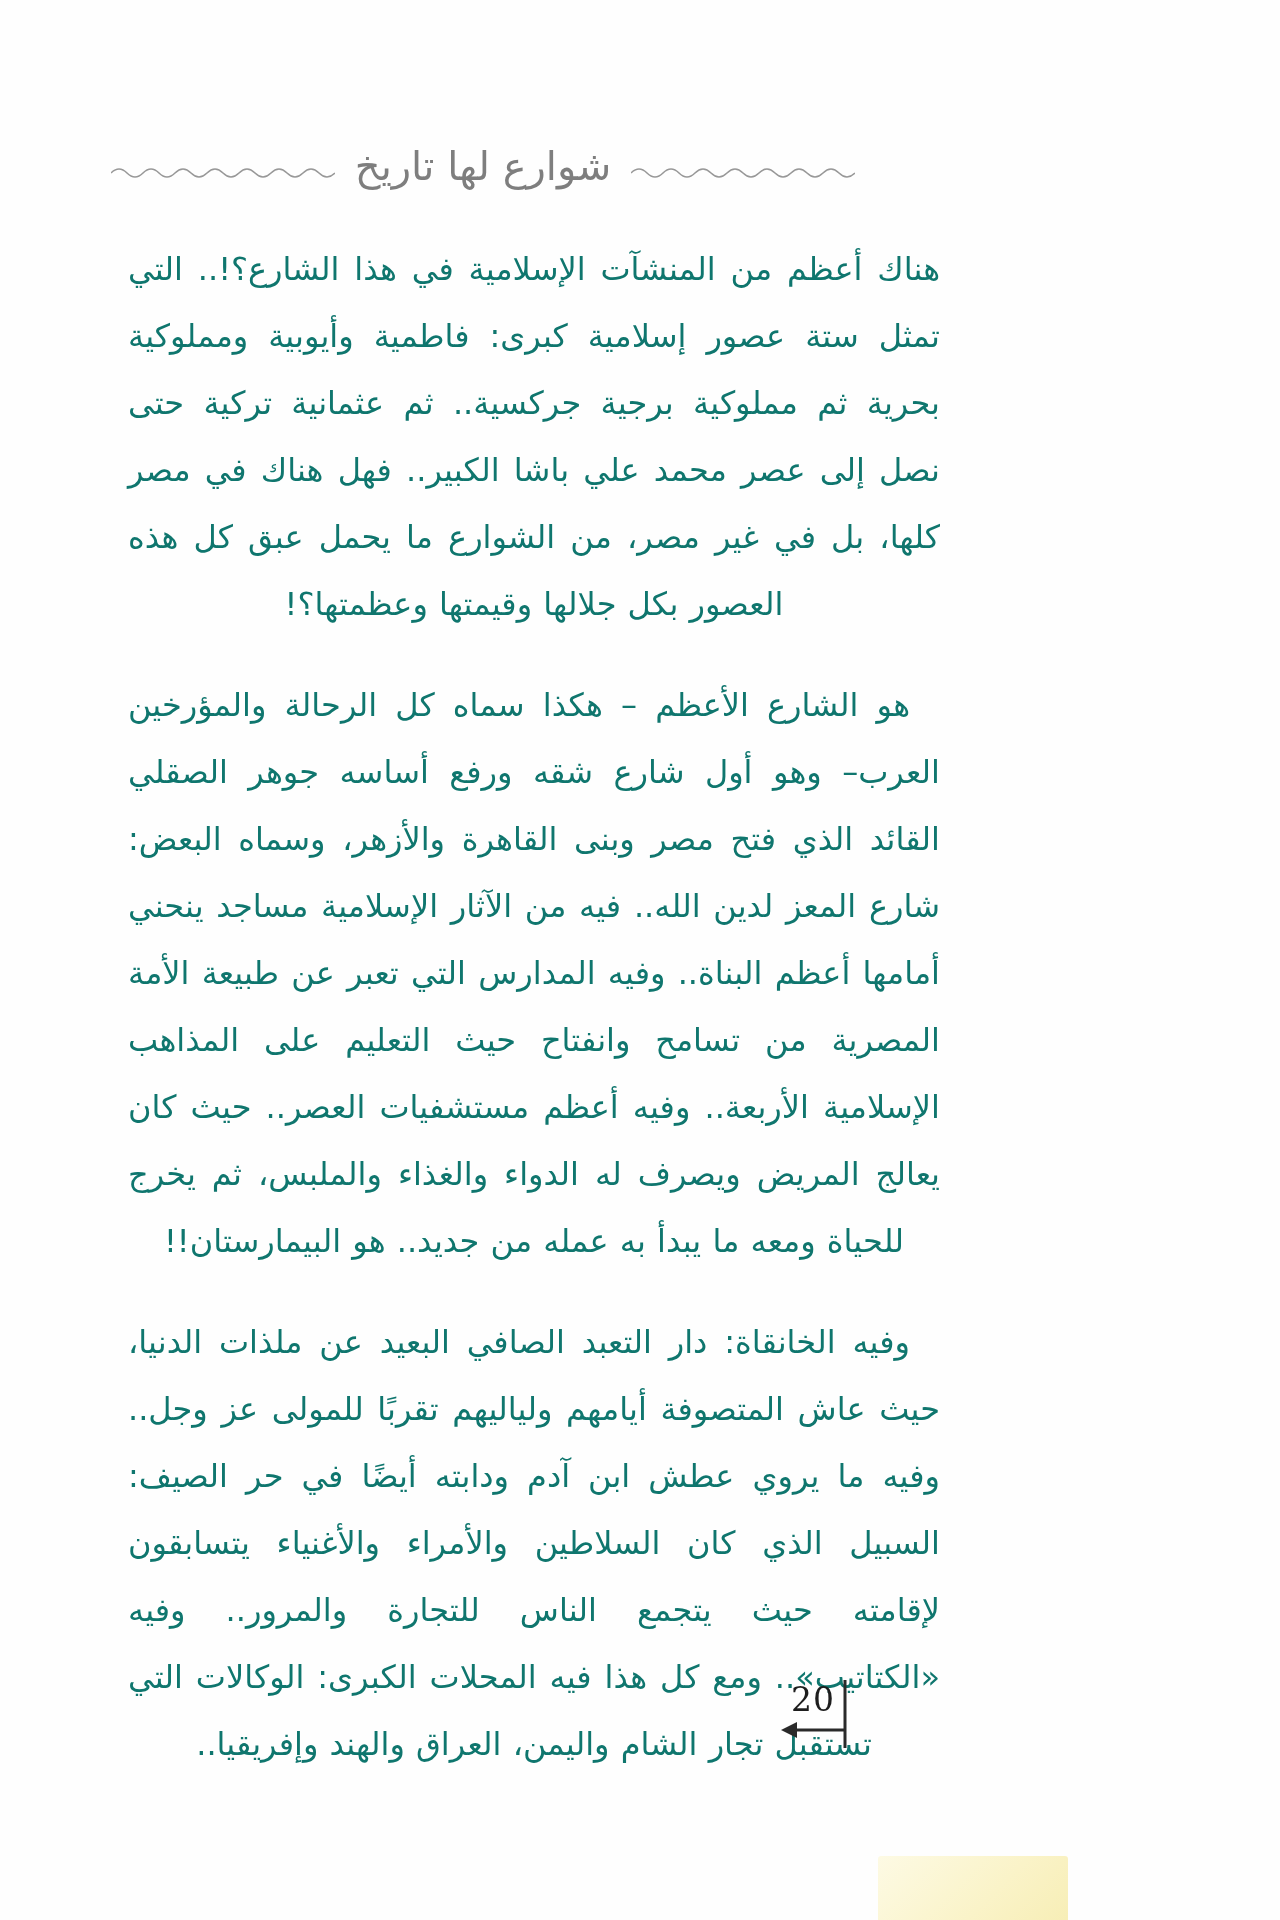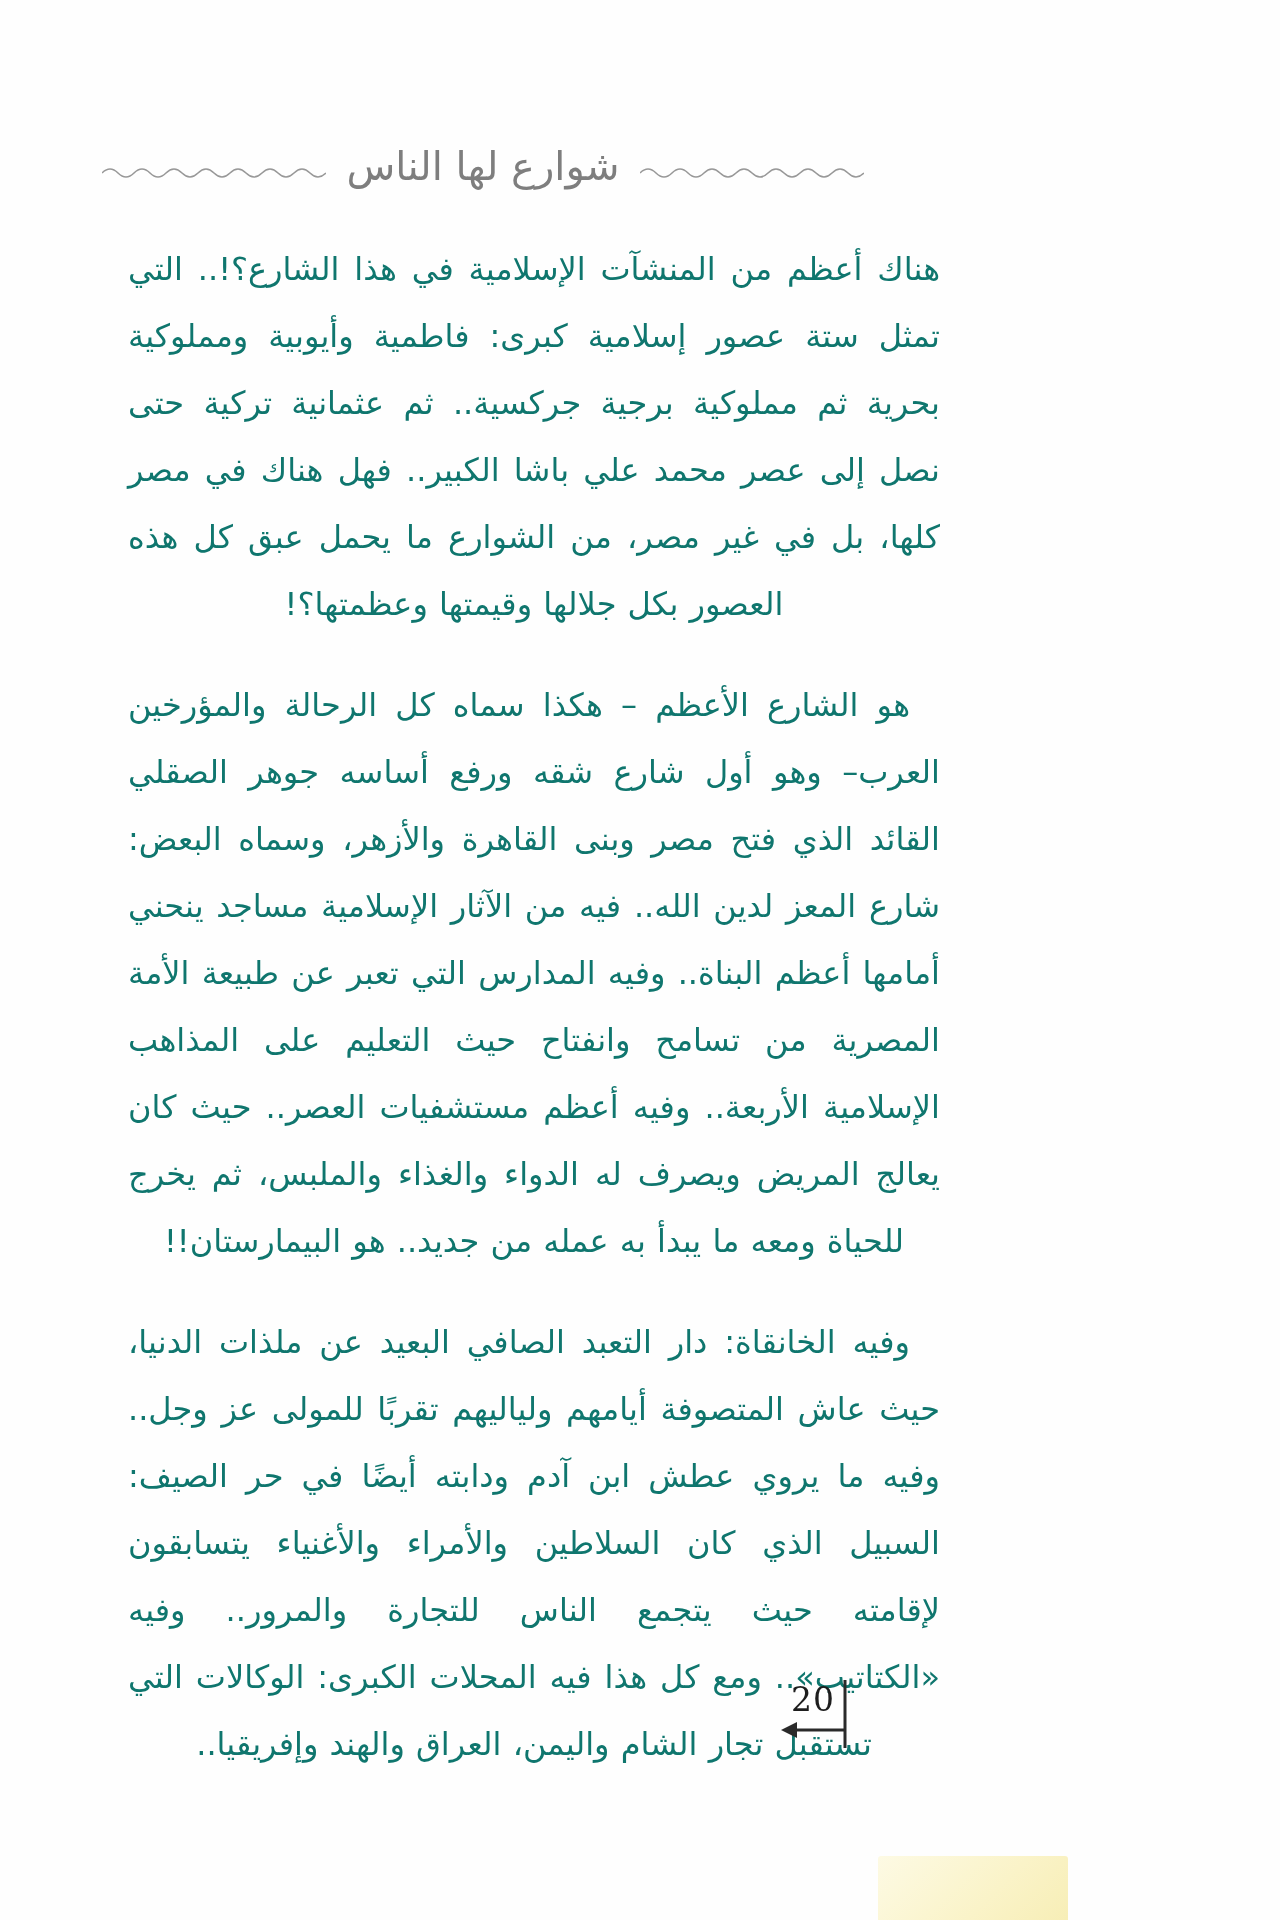--- a/index.html
+++ b/index.html
@@ -79,21 +79,21 @@
 </style>
 </head>
 <body>
 
 <div class="page">
 
   <header class="chapter-header">
     <svg class="wave" width="224" height="16" viewBox="0 0 224 16">
       <path d="M0,8 Q8,0 16,8 T32,8 T48,8 T64,8 T80,8 T96,8 T112,8 T128,8 T144,8 T160,8 T176,8 T192,8 T208,8 T224,8" fill="none" stroke="#989898" stroke-width="1.6"></path>
     </svg>
-    <div class="chapter-title">شوارع لها الناس</div>
+    <div class="chapter-title">شوارع لها تاريخ</div>
     <svg class="wave" width="224" height="16" viewBox="0 0 224 16">
       <path d="M0,8 Q8,0 16,8 T32,8 T48,8 T64,8 T80,8 T96,8 T112,8 T128,8 T144,8 T160,8 T176,8 T192,8 T208,8 T224,8" fill="none" stroke="#989898" stroke-width="1.6"></path>
     </svg>
   </header>
 
   <main class="text-block">
     <p class="para no-indent" lang="ar" dir="rtl">هناك أعظم من المنشآت الإسلامية في هذا الشارع؟!.. التي تمثل ستة عصور إسلامية كبرى: فاطمية وأيوبية ومملوكية بحرية ثم مملوكية برجية جركسية.. ثم عثمانية تركية حتى نصل إلى عصر محمد علي باشا الكبير.. فهل هناك في مصر كلها، بل في غير مصر، من الشوارع ما يحمل عبق كل هذه العصور بكل جلالها وقيمتها وعظمتها؟!</p>
     <p class="para" lang="ar" dir="rtl">هو الشارع الأعظم – هكذا سماه كل الرحالة والمؤرخين العرب– وهو أول شارع شقه ورفع أساسه جوهر الصقلي القائد الذي فتح مصر وبنى القاهرة والأزهر، وسماه البعض: شارع المعز لدين الله.. فيه من الآثار الإسلامية مساجد ينحني أمامها أعظم البناة.. وفيه المدارس التي تعبر عن طبيعة الأمة المصرية من تسامح وانفتاح حيث التعليم على المذاهب الإسلامية الأربعة.. وفيه أعظم مستشفيات العصر.. حيث كان يعالج المريض ويصرف له الدواء والغذاء والملبس، ثم يخرج للحياة ومعه ما يبدأ به عمله من جديد.. هو البيمارستان!!</p>
     <p class="para" lang="ar" dir="rtl">وفيه الخانقاة: دار التعبد الصافي البعيد عن ملذات الدنيا، حيث عاش المتصوفة أيامهم ولياليهم تقربًا للمولى عز وجل.. وفيه ما يروي عطش ابن آدم ودابته أيضًا في حر الصيف: السبيل الذي كان السلاطين والأمراء والأغنياء يتسابقون لإقامته حيث يتجمع الناس للتجارة والمرور.. وفيه «الكتاتيب».. ومع كل هذا فيه المحلات الكبرى: الوكالات التي تستقبل تجار الشام واليمن، العراق والهند وإفريقيا..</p>
   </main>

